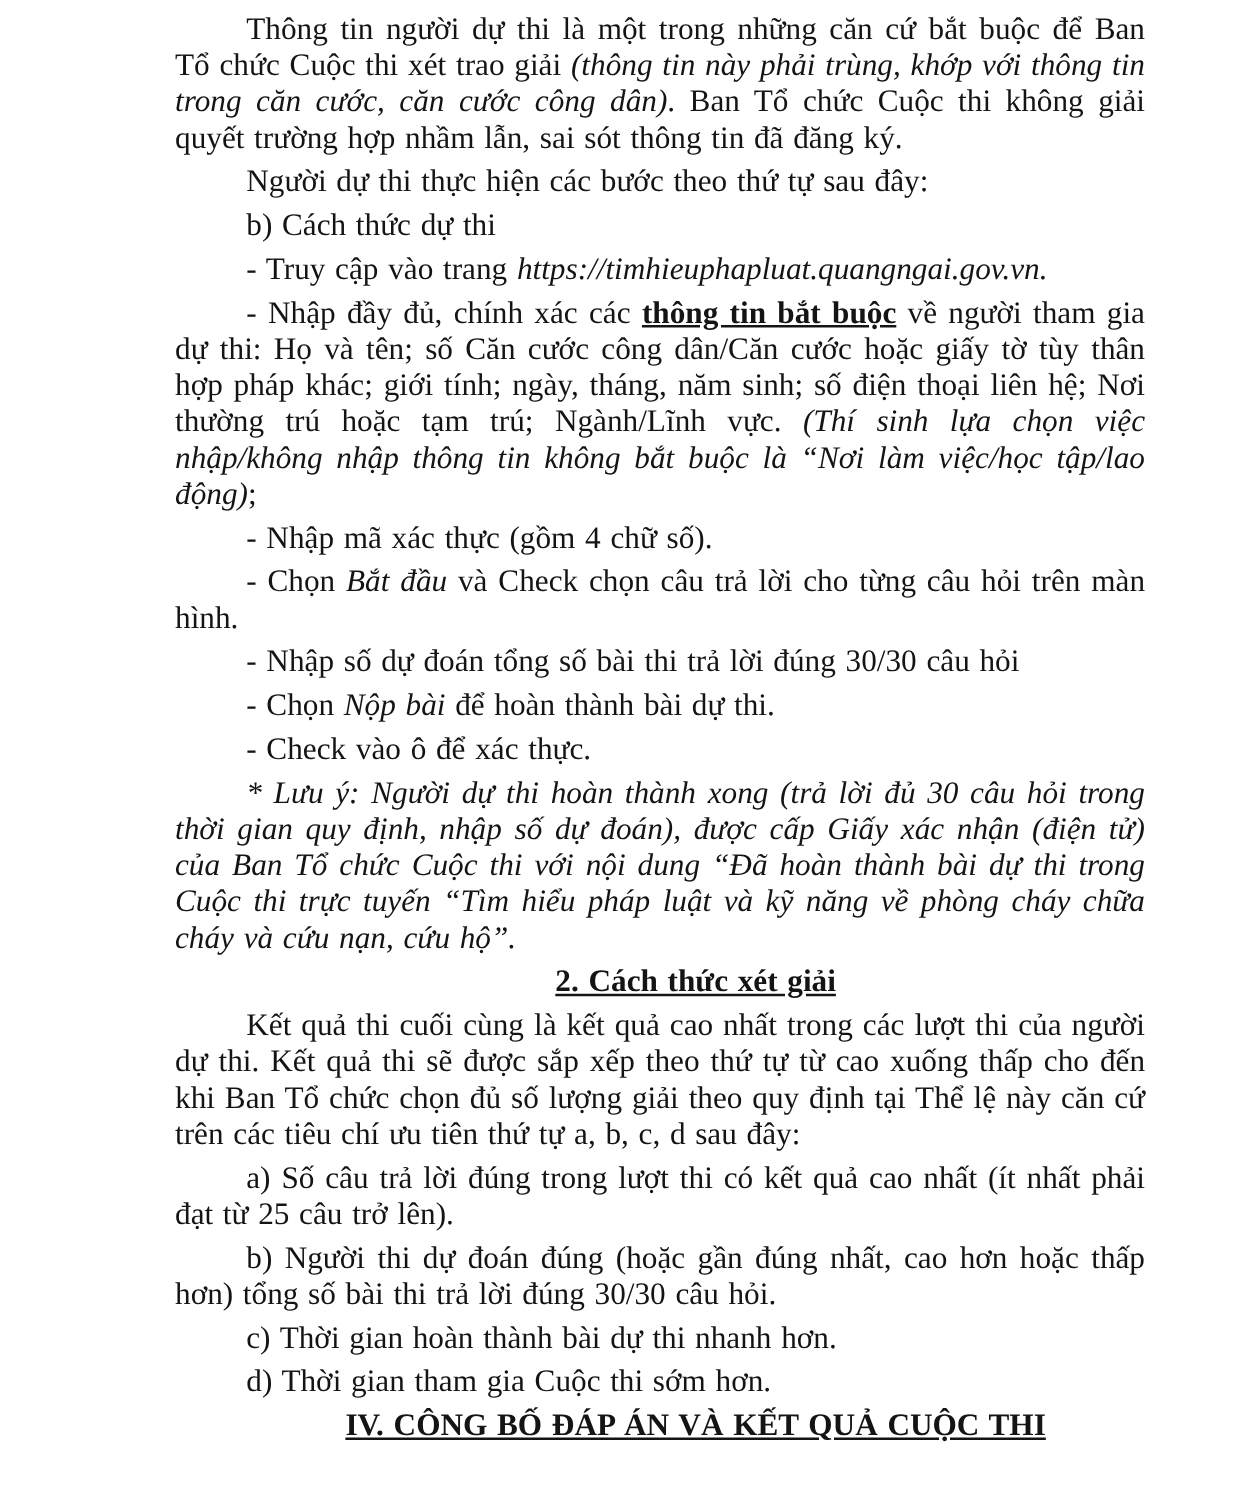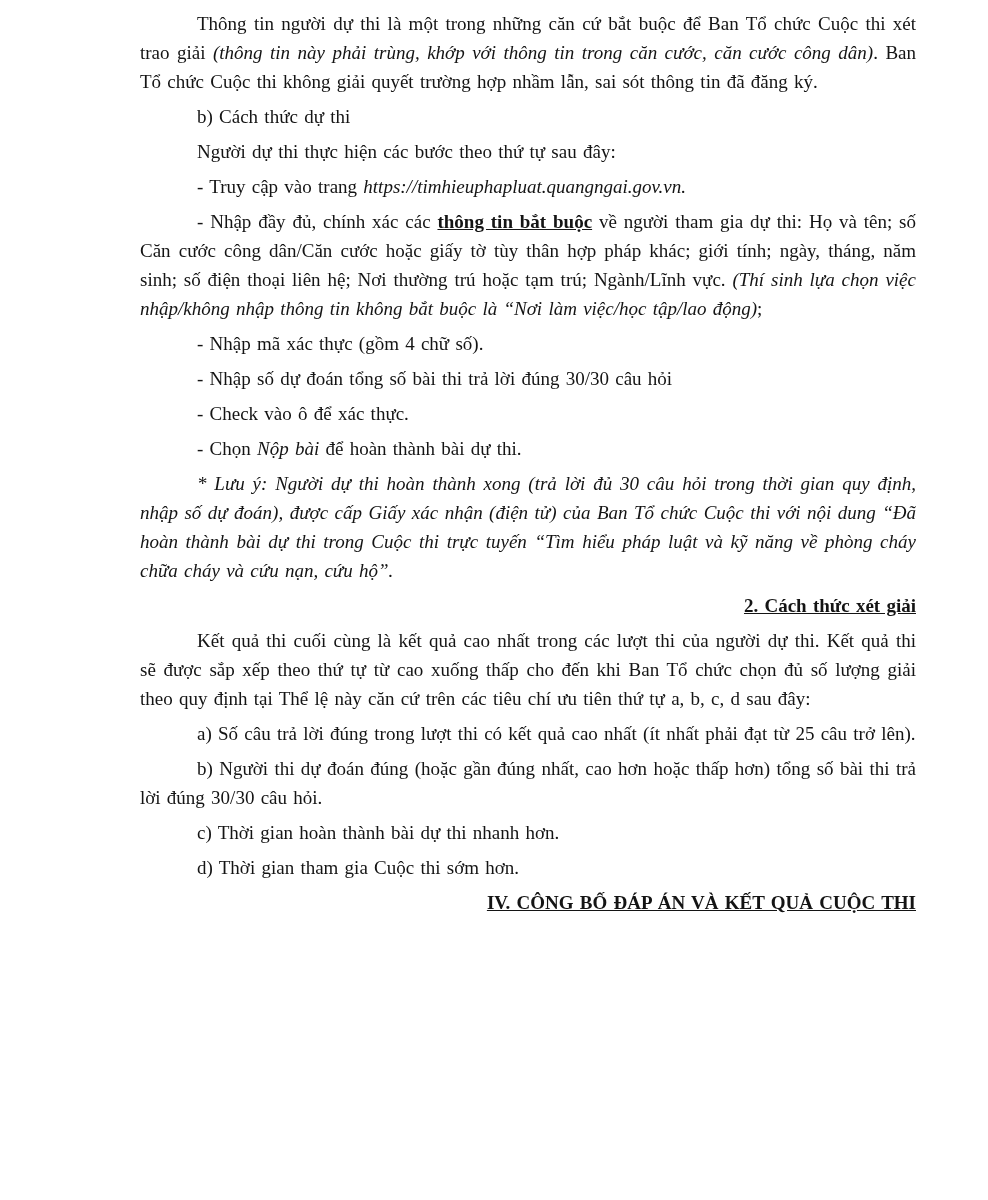--- a/index.html
+++ b/index.html
@@ -11,52 +11,53 @@
     height: 1200px;
     background: #ffffff;
     overflow: hidden;
   }
   .page {
     box-sizing: border-box;
     width: 988px;
     height: 972px;
     padding: 9px 72px 0 140px;
     font-family: "Liberation Serif", "DejaVu Serif", serif;
-    font-size: 19px;
+    font-size: 25px;
     line-height: 29px;
     color: #141414;
     background: #ffffff;
   }
   .page p {
     margin: 0 0 6px 0;
     text-indent: 57px;
     text-align: justify;
     word-spacing: 1.5px;
   }
   .page p.heading {
-    text-align: right;
+    text-align: center;
     font-weight: bold;
   }
   .b  { font-weight: bold; text-decoration: underline; }
   .i  { font-style: italic; }
   .bi { font-weight: normal; font-style: italic; }
 </style>
 </head>
 <body>
 
 <div class="page">
     <p><span>Thông tin người dự thi là một trong những căn cứ bắt buộc để Ban Tổ chức Cuộc thi xét trao giải </span><span class="i">(thông tin này phải trùng, khớp với thông tin trong căn cước, căn cước công dân)</span><span>. Ban Tổ chức Cuộc thi không giải quyết trường hợp nhầm lẫn, sai sót thông tin đã đăng ký.</span></p>
+    <p><span>Người dự thi thực hiện các bước theo thứ tự sau đây:</span></p>
     <p><span>b) Cách thức dự thi</span></p>
-    <p><span>Người dự thi thực hiện các bước theo thứ tự sau đây:</span></p>
     <p><span>- Truy cập vào trang </span><span class="bi">https://timhieuphapluat.quangngai.gov.vn.</span></p>
     <p><span>- Nhập đầy đủ, chính xác các </span><span class="b">thông tin bắt buộc</span><span> về người tham gia dự thi: Họ và tên; số Căn cước công dân/Căn cước hoặc giấy tờ tùy thân hợp pháp khác; giới tính; ngày, tháng, năm sinh; số điện thoại liên hệ; Nơi thường trú hoặc tạm trú; Ngành/Lĩnh vực. </span><span class="i">(Thí sinh lựa chọn việc nhập/không nhập thông tin không bắt buộc là “Nơi làm việc/học tập/lao động)</span><span>;</span></p>
     <p><span>- Nhập mã xác thực (gồm 4 chữ số).</span></p>
+    <p><span>- Chọn </span><span class="bi">Bắt đầu</span><span> và Check chọn câu trả lời cho từng câu hỏi trên màn hình.</span></p>
     <p><span>- Nhập số dự đoán tổng số bài thi trả lời đúng 30/30 câu hỏi</span></p>
+    <p><span>- Chọn </span><span class="bi">Nộp bài</span><span> để hoàn thành bài dự thi.</span></p>
     <p><span>- Check vào ô để xác thực.</span></p>
-    <p><span>- Chọn </span><span class="bi">Nộp bài</span><span> để hoàn thành bài dự thi.</span></p>
     <p><span class="i">* Lưu ý: Người dự thi hoàn thành xong (trả lời đủ 30 câu hỏi trong thời gian quy định, nhập số dự đoán), được cấp Giấy xác nhận (điện tử) của Ban Tổ chức Cuộc thi với nội dung “Đã hoàn thành bài dự thi trong Cuộc thi trực tuyến “Tìm hiểu pháp luật và kỹ năng về phòng cháy chữa cháy và cứu nạn, cứu hộ”.</span></p>
     <p class="heading"><span class="b">2. Cách thức xét giải</span></p>
     <p><span>Kết quả thi cuối cùng là kết quả cao nhất trong các lượt thi của người dự thi. Kết quả thi sẽ được sắp xếp theo thứ tự từ cao xuống thấp cho đến khi Ban Tổ chức chọn đủ số lượng giải theo quy định tại Thể lệ này căn cứ trên các tiêu chí ưu tiên thứ tự a, b, c, d sau đây:</span></p>
     <p><span>a) Số câu trả lời đúng trong lượt thi có kết quả cao nhất (ít nhất phải đạt từ 25 câu trở lên).</span></p>
     <p><span>b) Người thi dự đoán đúng (hoặc gần đúng nhất, cao hơn hoặc thấp hơn) tổng số bài thi trả lời đúng 30/30 câu hỏi.</span></p>
     <p><span>c) Thời gian hoàn thành bài dự thi nhanh hơn.</span></p>
     <p><span>d) Thời gian tham gia Cuộc thi sớm hơn.</span></p>
     <p class="heading"><span class="b">IV. CÔNG BỐ ĐÁP ÁN VÀ KẾT QUẢ CUỘC THI</span></p>
   </div>
 

